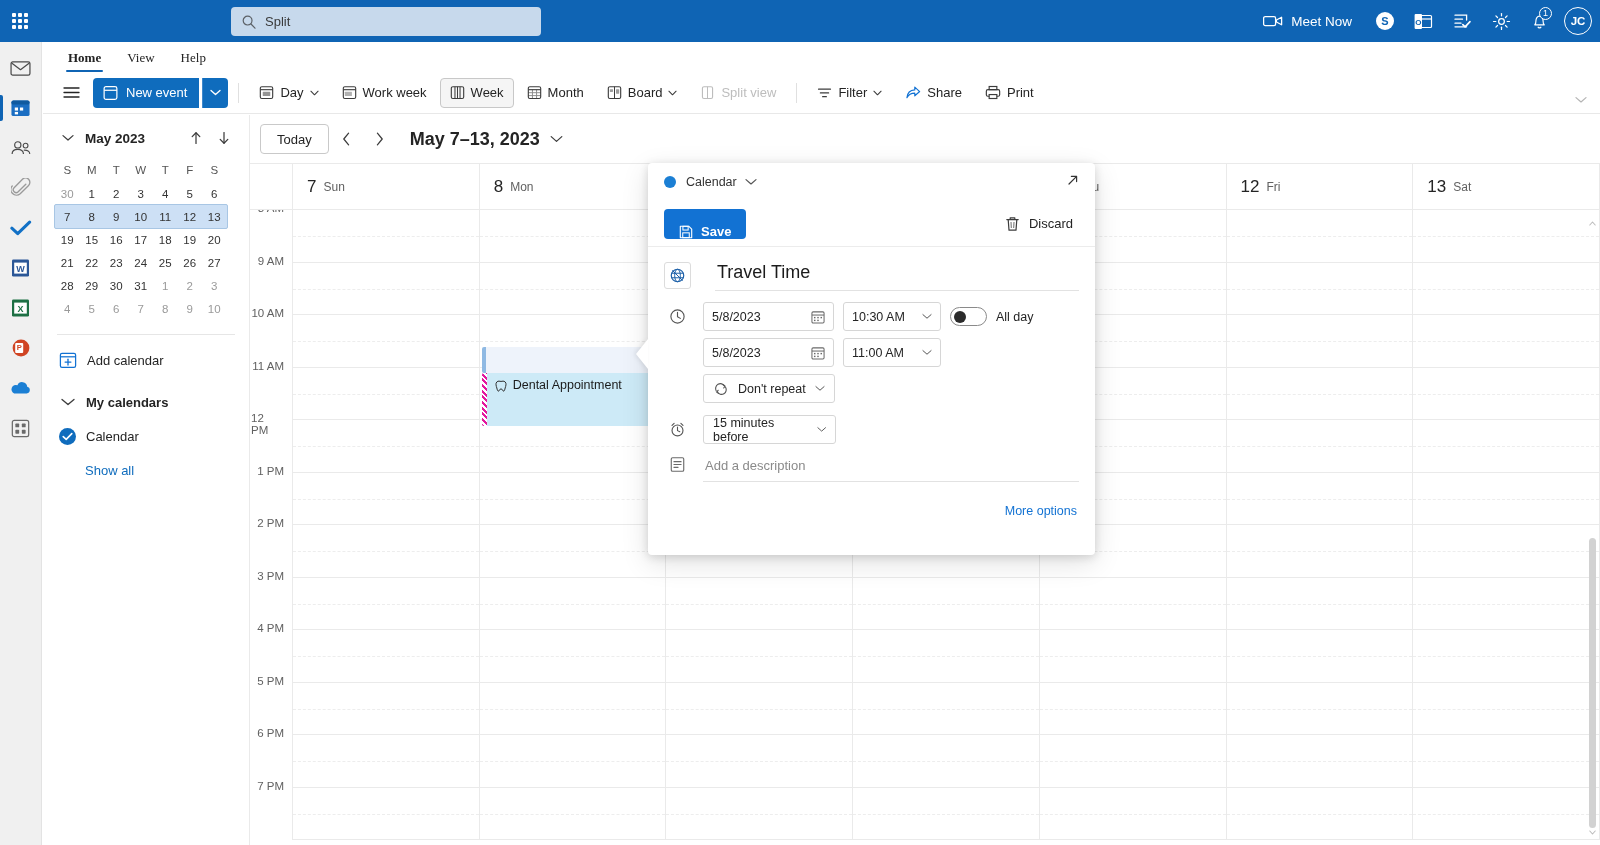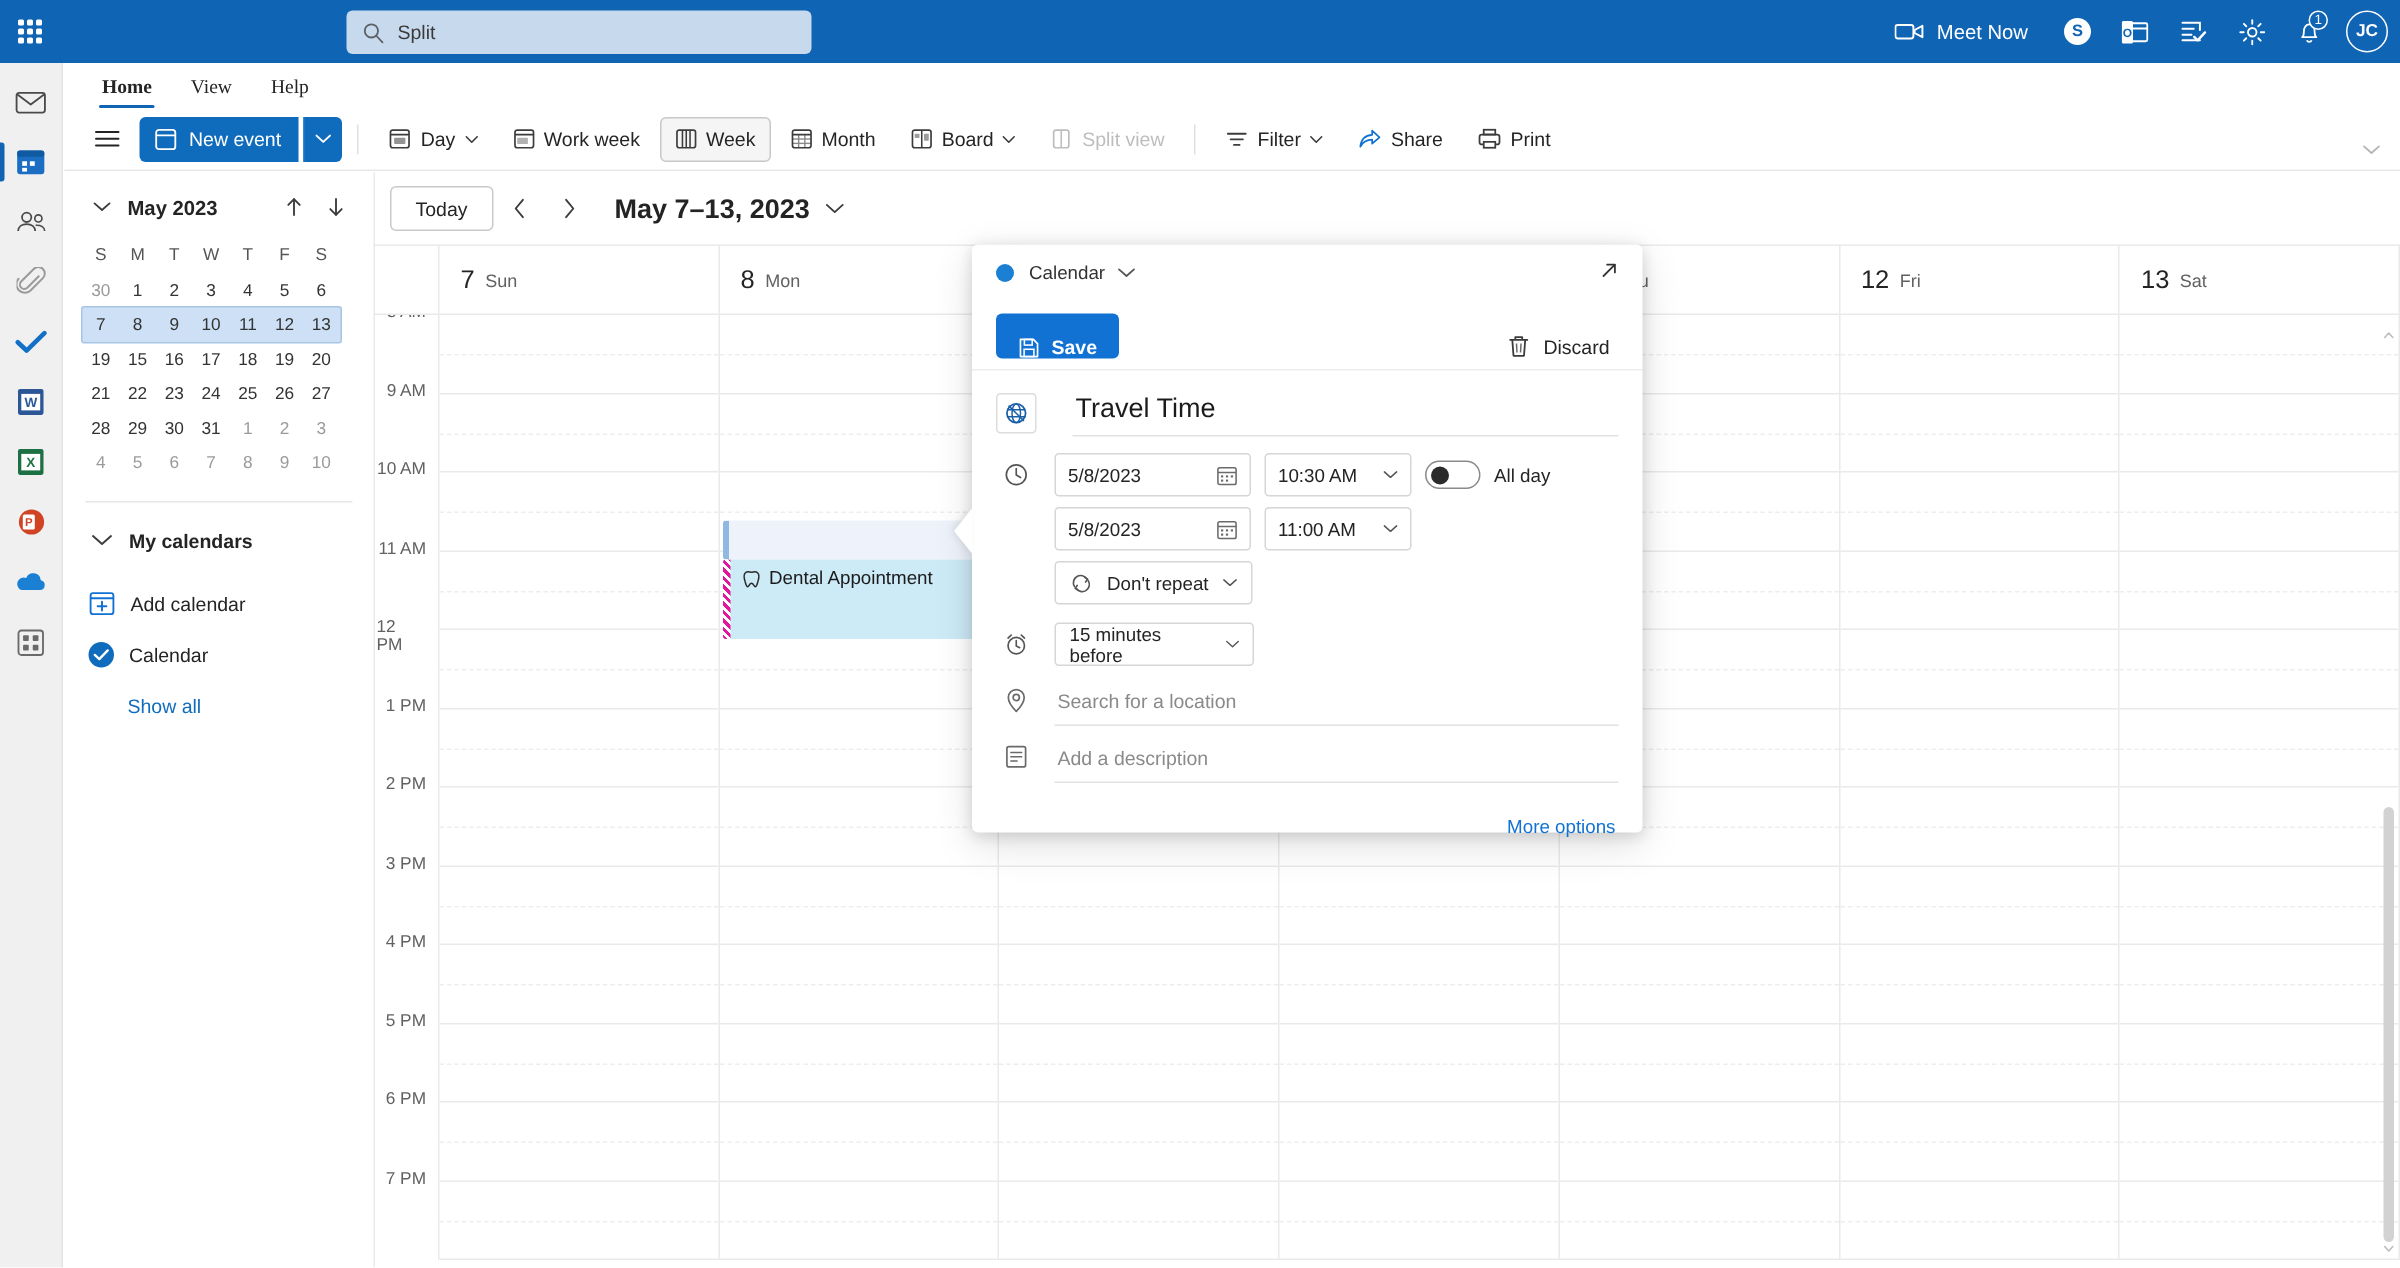--- a/index.html
+++ b/index.html
@@ -247,21 +247,21 @@
   .dlg-actions {
     display: flex; align-items: center; height: 46px; padding: 0 16px;
     border-bottom: 1px solid #ececec;
   }
   .save-btn {
     display: flex; align-items: flex-end; gap: 8px; background: #1272d3; color: #ffffff;
     height: 30px; border-radius: 4px; padding: 0 15px; font-size: 13px; font-weight: 600;
     cursor: pointer;
   }
   .discard-btn {
-    margin-left: auto; display: flex; align-items: flex-end; gap: 9px;
+    margin-left: auto; display: flex; align-items: center; gap: 9px;
     font-size: 13px; cursor: pointer; padding: 0 6px; height: 30px; border-radius: 4px;
   }
   .dlg-body { padding: 12px 16px 0 16px; }
   .title-row { display: flex; align-items: center; gap: 24px; }
   .title-icon {
     width: 27px; height: 27px; border: 1px solid #dcdcdc; border-radius: 3px;
     display: flex; align-items: center; justify-content: center; flex: none;
   }
   .title-input {
     flex: 1; font-size: 18px; color: #1b1b1b; border: none; border-bottom: 1px solid #e2e2e2;
@@ -681,35 +681,35 @@
         <div class="mc-day muted">6</div>
         <div class="mc-day muted">7</div>
         <div class="mc-day muted">8</div>
         <div class="mc-day muted">9</div>
         <div class="mc-day muted">10</div>
       </div>
     </div>
 
     <div class="divider"></div>
 
-    <div class="lp-row header" style="margin-top:8px;">
-      <svg width="16" height="10" viewBox="0 0 16 10" style="margin-left:1px;">
-        <path d="M2 2.4 L8 7.6 L14 2.4" fill="none" stroke="#3c3c3c" stroke-width="1.3" stroke-linecap="round" stroke-linejoin="round"></path>
-      </svg>
-      <span>My calendars</span>
-    </div>
-
     <div class="lp-row" style="margin-top:8px;">
       <svg width="18" height="18" viewBox="0 0 18 18">
         <rect x="1.4" y="2.4" width="15.2" height="14" rx="1.6" fill="none" stroke="#1272d3" stroke-width="1.25"></rect>
         <line x1="1.4" y1="5.8" x2="16.6" y2="5.8" stroke="#1272d3" stroke-width="1.25"></line>
         <line x1="9" y1="8.2" x2="9" y2="14" stroke="#1272d3" stroke-width="1.3" stroke-linecap="round"></line>
         <line x1="6.1" y1="11.1" x2="11.9" y2="11.1" stroke="#1272d3" stroke-width="1.3" stroke-linecap="round"></line>
       </svg>
       <span>Add calendar</span>
+    </div>
+
+    <div class="lp-row header" style="margin-top:8px;">
+      <svg width="16" height="10" viewBox="0 0 16 10" style="margin-left:1px;">
+        <path d="M2 2.4 L8 7.6 L14 2.4" fill="none" stroke="#3c3c3c" stroke-width="1.3" stroke-linecap="round" stroke-linejoin="round"></path>
+      </svg>
+      <span>My calendars</span>
     </div>
 
     <div class="lp-row">
       <span class="chk-circle">
         <svg width="11" height="9" viewBox="0 0 11 9">
           <path d="M1.2 4.6 L4.2 7.4 L9.8 1.6" fill="none" stroke="#fff" stroke-width="1.6" stroke-linecap="round" stroke-linejoin="round"></path>
         </svg>
       </span>
       <span>Calendar</span>
     </div>
@@ -1087,29 +1087,20 @@
         <div class="frow-fields">
           <div class="fld remind" style="width:133px;">
             <span>15 minutes before</span>
             <svg width="10" height="7" viewBox="0 0 11 7" style="margin-left:auto;">
               <path d="M1 1.4 L5.5 5.4 L10 1.4" fill="none" stroke="#555" stroke-width="1.1" stroke-linecap="round" stroke-linejoin="round"></path>
             </svg>
           </div>
         </div>
       </div>
 
-      <div class="frow" style="margin-top:12px;">
-        <span class="frow-ic" style="padding-top:2px;">
-          <svg width="17" height="18" viewBox="0 0 18 19">
-            <path d="M9 1.8 C5.9 1.8 3.4 4.3 3.4 7.4 C3.4 11.6 9 17.2 9 17.2 C9 17.2 14.6 11.6 14.6 7.4 C14.6 4.3 12.1 1.8 9 1.8 Z" fill="none" stroke="#6a6a6a" stroke-width="1.2" stroke-linejoin="round"></path>
-            <circle cx="9" cy="7.4" r="2.2" fill="none" stroke="#6a6a6a" stroke-width="1.2"></circle>
-          </svg>
-        </span>
-        <div class="underline-field">Search for a location</div>
-      </div>
 
       <div class="frow" style="margin-top:10px;">
         <span class="frow-ic" style="padding-top:2px;">
           <svg width="17" height="17" viewBox="0 0 18 18">
             <rect x="2.4" y="1.8" width="13.2" height="14.4" rx="1.4" fill="none" stroke="#6a6a6a" stroke-width="1.2"></rect>
             <g stroke="#6a6a6a" stroke-width="1.15" stroke-linecap="round">
               <line x1="5.2" y1="6" x2="12.8" y2="6"></line>
                 <line x1="5.2" y1="9" x2="12.8" y2="9"></line>
                 <line x1="5.2" y1="12" x2="9.6" y2="12"></line>
             </g>

